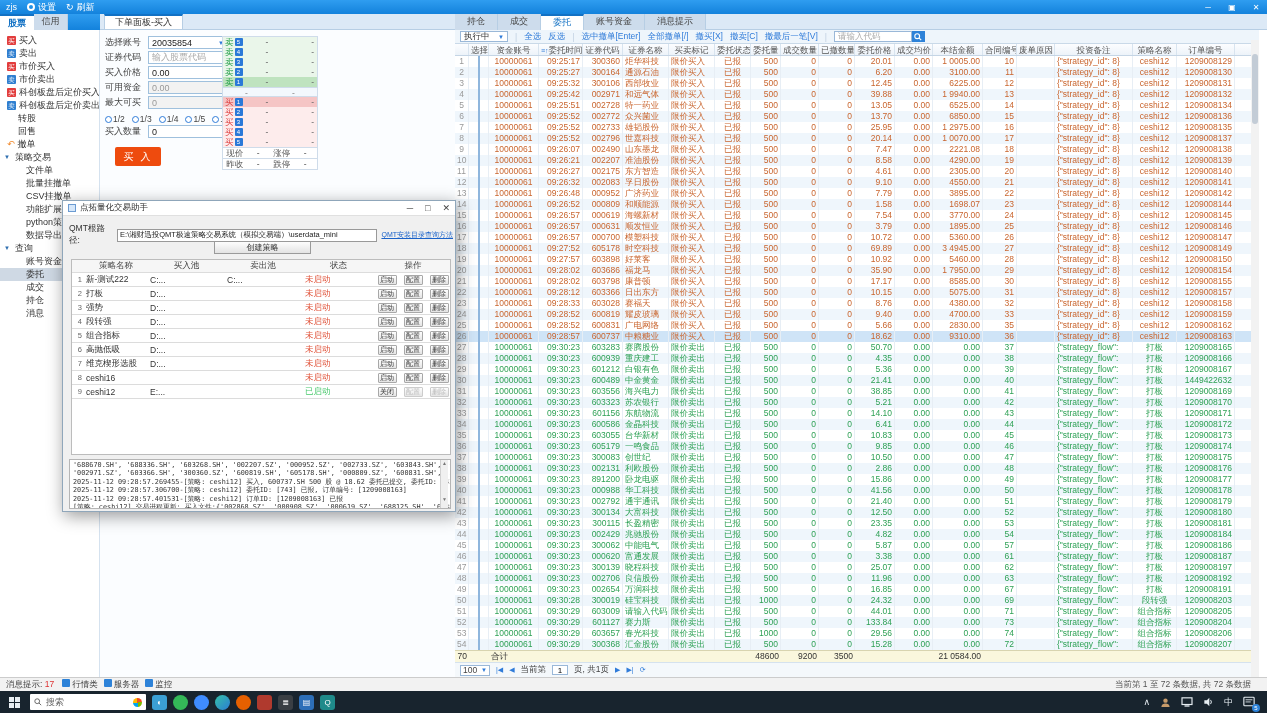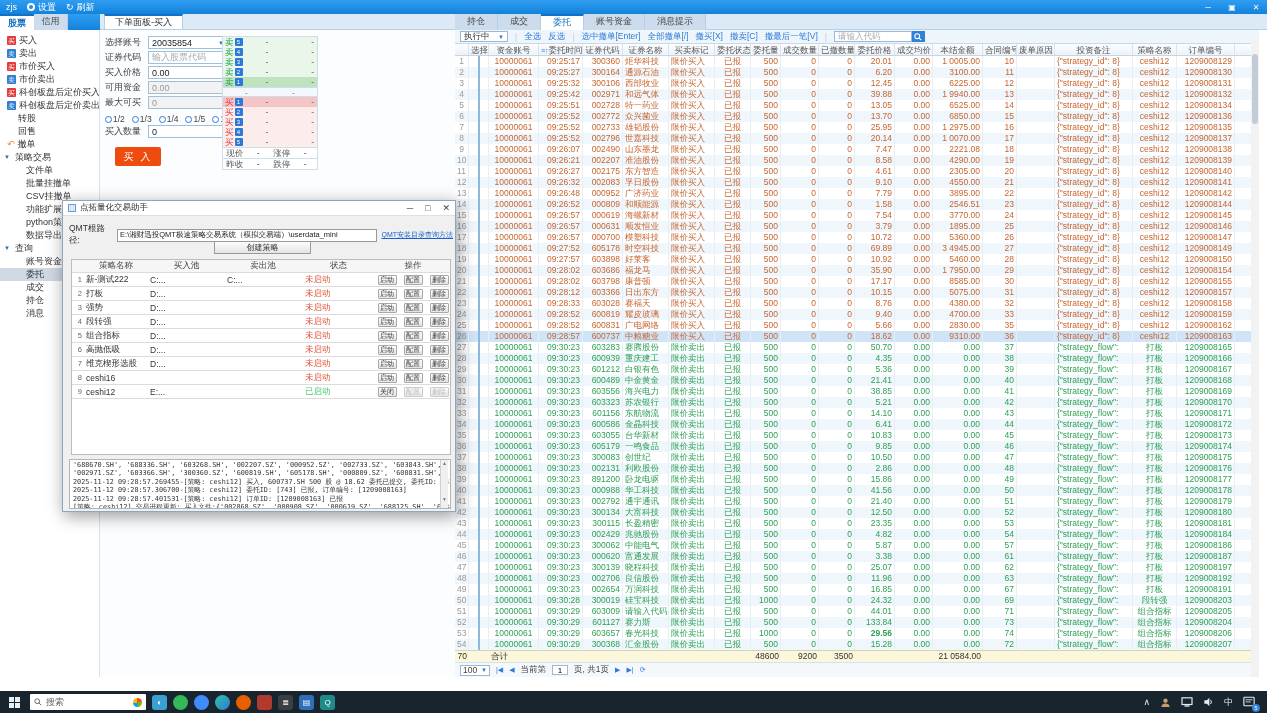--- a/index.html
+++ b/index.html
@@ -782,21 +782,21 @@
           <div class="cell ar" style="width: 44px; flex: 0 0 44px;">09:26:52</div>
           <div class="cell ar" style="width: 40px; flex: 0 0 40px;">000809</div>
           <div class="cell al" style="width: 46px; flex: 0 0 46px;">和顺能源</div>
           <div class="cell al" style="width: 46px; flex: 0 0 46px;">限价买入</div>
           <div class="cell ac" style="width: 36px; flex: 0 0 36px;">已报</div>
           <div class="cell ar" style="width: 30px; flex: 0 0 30px;">500</div>
           <div class="cell ar" style="width: 38px; flex: 0 0 38px;">0</div>
           <div class="cell ar" style="width: 36px; flex: 0 0 36px;">0</div>
           <div class="cell ar" style="width: 40px; flex: 0 0 40px;">1.58</div>
           <div class="cell ar" style="width: 38px; flex: 0 0 38px;">0.00</div>
-          <div class="cell ar" style="width: 50px; flex: 0 0 50px;">2546.51</div>
+          <div class="cell ar" style="width: 50px; flex: 0 0 50px;">1698.07</div>
           <div class="cell ar" style="width: 34px; flex: 0 0 34px;">23</div>
           <div class="cell ac" style="width: 38px; flex: 0 0 38px;"></div>
           <div class="cell al" style="width: 78px; flex: 0 0 78px;">{"strategy_id": 8}</div>
           <div class="cell ac" style="width: 44px; flex: 0 0 44px;">ceshi12</div>
           <div class="cell ar" style="width: 58px; flex: 0 0 58px;">1209008144</div>
         </div>
         <div class="trow odd buy">
           <div class="cell ac numcol" style="width: 14px; flex: 0 0 14px;">15</div>
           <div class="cell ac" style="width: 20px; flex: 0 0 20px;"><span class="chkbx"></span></div>
           <div class="cell ac" style="width: 50px; flex: 0 0 50px;">10000061</div>
@@ -1123,21 +1123,21 @@
           <div class="cell ar" style="width: 30px; flex: 0 0 30px;">500</div>
           <div class="cell ar" style="width: 38px; flex: 0 0 38px;">0</div>
           <div class="cell ar" style="width: 36px; flex: 0 0 36px;">0</div>
           <div class="cell ar" style="width: 40px; flex: 0 0 40px;">21.41</div>
           <div class="cell ar" style="width: 38px; flex: 0 0 38px;">0.00</div>
           <div class="cell ar" style="width: 50px; flex: 0 0 50px;">0.00</div>
           <div class="cell ar" style="width: 34px; flex: 0 0 34px;">40</div>
           <div class="cell ac" style="width: 38px; flex: 0 0 38px;"></div>
           <div class="cell al" style="width: 78px; flex: 0 0 78px;">{"strategy_flow":</div>
           <div class="cell ac" style="width: 44px; flex: 0 0 44px;">打板</div>
-          <div class="cell ar" style="width: 58px; flex: 0 0 58px;">1209008168</div>
+          <div class="cell ar" style="width: 58px; flex: 0 0 58px;">1449422632</div>
         </div>
         <div class="trow odd sell">
           <div class="cell ac numcol" style="width: 14px; flex: 0 0 14px;">31</div>
           <div class="cell ac" style="width: 20px; flex: 0 0 20px;"><span class="chkbx"></span></div>
           <div class="cell ac" style="width: 50px; flex: 0 0 50px;">10000061</div>
           <div class="cell ar" style="width: 44px; flex: 0 0 44px;">09:30:23</div>
           <div class="cell ar" style="width: 40px; flex: 0 0 40px;">603556</div>
           <div class="cell al" style="width: 46px; flex: 0 0 46px;">海兴电力</div>
           <div class="cell al" style="width: 46px; flex: 0 0 46px;">限价卖出</div>
           <div class="cell ac" style="width: 36px; flex: 0 0 36px;">已报</div>
@@ -1599,21 +1599,21 @@
           <div class="cell ac" style="width: 20px; flex: 0 0 20px;"><span class="chkbx"></span></div>
           <div class="cell ac" style="width: 50px; flex: 0 0 50px;">10000061</div>
           <div class="cell ar" style="width: 44px; flex: 0 0 44px;">09:30:29</div>
           <div class="cell ar" style="width: 40px; flex: 0 0 40px;">603657</div>
           <div class="cell al" style="width: 46px; flex: 0 0 46px;">春光科技</div>
           <div class="cell al" style="width: 46px; flex: 0 0 46px;">限价卖出</div>
           <div class="cell ac" style="width: 36px; flex: 0 0 36px;">已报</div>
           <div class="cell ar" style="width: 30px; flex: 0 0 30px;">1000</div>
           <div class="cell ar" style="width: 38px; flex: 0 0 38px;">0</div>
           <div class="cell ar" style="width: 36px; flex: 0 0 36px;">0</div>
-          <div class="cell ar" style="width: 40px; flex: 0 0 40px; font-weight: bold;">29.56</div>
+          <div class="cell ar" style="width: 40px; flex: 0 0 40px;">29.56</div>
           <div class="cell ar" style="width: 38px; flex: 0 0 38px;">0.00</div>
           <div class="cell ar" style="width: 50px; flex: 0 0 50px;">0.00</div>
           <div class="cell ar" style="width: 34px; flex: 0 0 34px;">74</div>
           <div class="cell ac" style="width: 38px; flex: 0 0 38px;"></div>
           <div class="cell al" style="width: 78px; flex: 0 0 78px;">{"strategy_flow":</div>
           <div class="cell ac" style="width: 44px; flex: 0 0 44px;">组合指标</div>
           <div class="cell ar" style="width: 58px; flex: 0 0 58px;">1209008206</div>
         </div>
         <div class="trow even sell">
           <div class="cell ac numcol" style="width: 14px; flex: 0 0 14px;">54</div>
@@ -1817,20 +1817,26 @@
         <div>'688670.SH', '688336.SH', '603268.SH', '002207.SZ', '000952.SZ', '002733.SZ', '603843.SH', '603798.SH', '002490.SZ', '002728.SZ',</div>
         <div>'002971.SZ', '603366.SH', '300360.SZ', '600819.SH', '605178.SH', '000809.SZ', '600831.SH', '300164.SZ'} 卖出文件:set()</div>
         <div>2025-11-12 09:28:57.269455-[策略: ceshi12] 买入, 600737.SH 500 股 @ 18.62 委托已提交, 委托ID:  743</div>
         <div>2025-11-12 09:28:57.306700-[策略: ceshi12] 委托ID: [743] 已报, 订单编号: [1209008163]</div>
         <div>2025-11-12 09:28:57.401531-[策略: ceshi12] 订单ID: [1209008163] 已报</div>
         <div>[策略: ceshi12] 交易进程更新: 买入文件:{'002868.SZ', '000908.SZ', '000619.SZ', '688125.SH', '603898.SH', '603686.SH', '603377.SH',</div>
       </div>
     <div class="dlg-scroll"></div>
   </div>
 
+  <div class="statusbar">
+    <span><span>消息提示:</span>
+      <span class="msgcount">17</span></span>
+    <span id="sbitems"><span style="margin-right: 6px;"><span class="sb-ico"></span>行情类</span><span style="margin-right: 6px;"><span class="sb-ico"></span>服务器</span><span style="margin-right: 6px;"><span class="sb-ico"></span>监控</span></span>
+    <span class="right">当前第 1 至 72 条数据, 共 72 条数据</span>
+  </div>
 
   <div class="taskbar">
     <span class="startbtn">
       <span class="winlogo">
           <span></span>
           <span></span>
           <span></span>
           <span></span>
         </span>
     </span>

